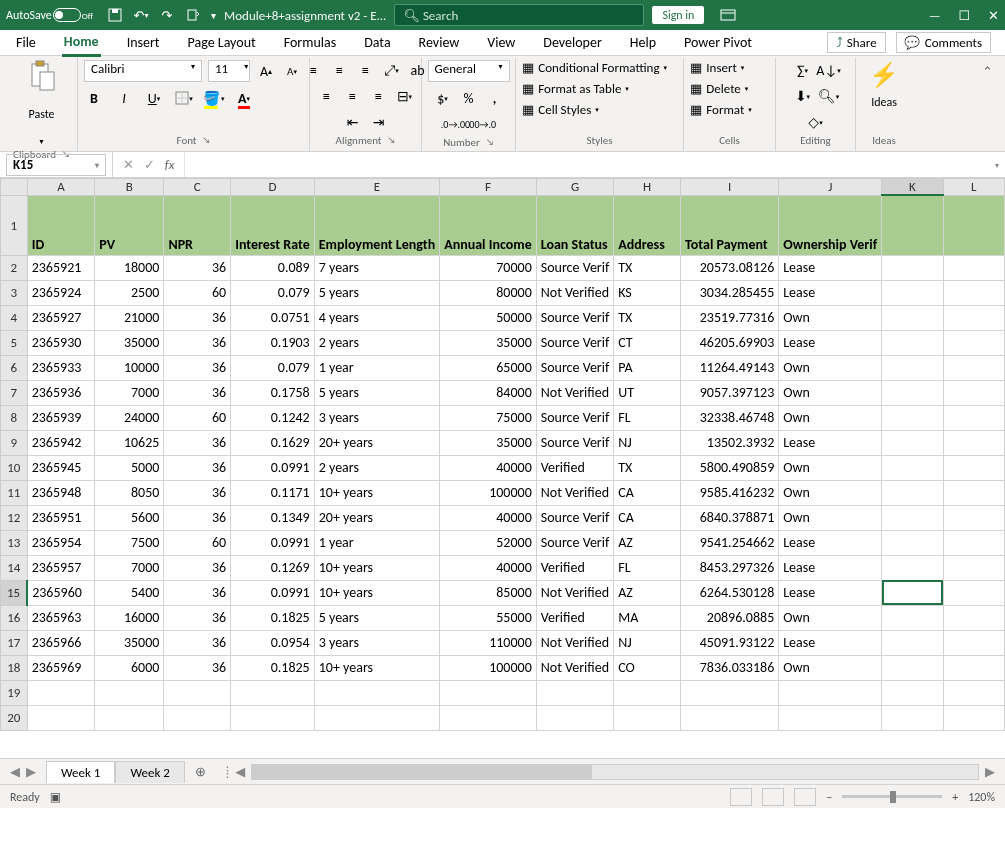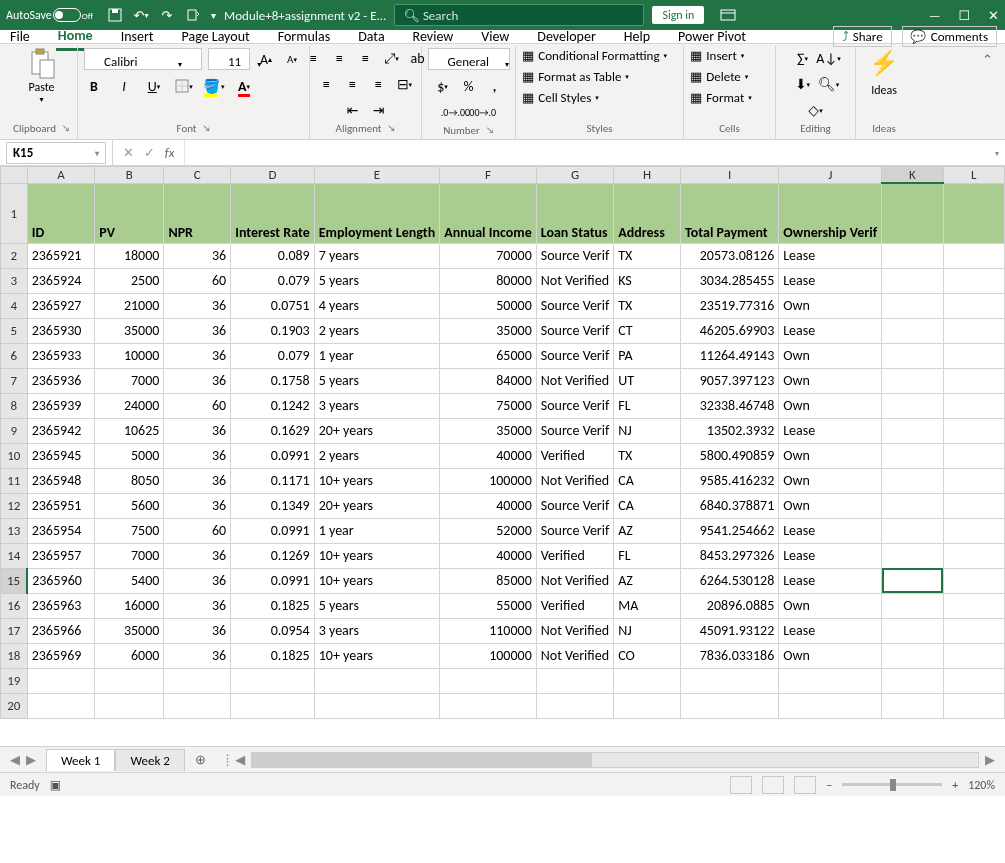--- a/index.html
+++ b/index.html
@@ -9,32 +9,32 @@
 .titlebar .autosave { display: flex; align-items: center; gap: 1px; font-size: 12px; }
 .toggle { width: 28px; height: 14px; border: 1px solid #fff; border-radius: 7px; display: inline-flex; align-items: center; padding: 0 1px; }
 .toggle .knob { width: 8px; height: 8px; background: #fff; border-radius: 50%; }
 .titlebar .qat { display: flex; gap: 10px; align-items: center; margin-left: 6px; }
 .titlebar .icon { width: 16px; height: 16px; display: inline-flex; align-items: center; justify-content: center; }
 .titlebar .doc-title { font-size: 13px; opacity: .95; }
 .searchbox { background: #0c5a36; border: 1px solid #4a9572; height: 22px; width: 250px; display: flex; align-items: center; padding: 0 8px; color: #cfe5d8; font-size: 13px; border-radius: 2px; }
 .signin { background: #fff; color: #217346; padding: 2px 10px; font-size: 12px; border-radius: 2px; }
 .win-btns { display: flex; gap: 18px; margin-left: auto; color: #fff; }
 
-.tabs { height: 14px; background: #fff; border-bottom: 1px solid #d4d4d4; display: flex; align-items: center; padding: 0 8px; gap: 24px; font-size: 14px; }
+.tabs { height: 26px; background: #fff; border-bottom: 1px solid #d4d4d4; display: flex; align-items: center; padding: 0 14px; gap: 24px; font-size: 14px; }
 .tabs .tab { padding: 4px 2px; cursor: pointer; }
 .tabs .tab.active { color: #217346; border-bottom: 3px solid #217346; font-weight: 600; }
 .tabs .right { margin-left: auto; display: flex; gap: 10px; }
 .tabs .sharebtn { border: 1px solid #c8c8c8; padding: 2px 8px; font-size: 13px; display: flex; align-items: center; gap: 4px; }
 .share-icon { color: #217346; }
 
 .ribbon { height: 96px; background: #f3f2f1; border-bottom: 1px solid #d4d4d4; display: flex; padding: 2px 6px 0; }
 .rgroup { border-right: 1px solid #d4d4d4; display: flex; flex-direction: column; padding: 2px 6px; }
 .rgroup .body { flex: 1; display: flex; align-items: center; gap: 6px; }
 .rgroup .label { text-align: center; font-size: 11px; color: #666; padding: 2px 0; display: flex; justify-content: center; gap: 6px; }
-.dropbox { border: 1px solid #c8c8c8; background: #fff; height: 22px; display: flex; align-items: flex-end; padding: 0 19px; font-size: 13px; gap: 16px; }
+.dropbox { border: 1px solid #c8c8c8; background: #fff; height: 22px; display: flex; align-items: flex-start; padding: 0 6px; font-size: 13px; gap: 16px; }
 .stack { display: flex; flex-direction: column; gap: 4px; }
 .rowflex { display: flex; gap: 6px; align-items: center; }
 .iconbtn { width: 20px; height: 20px; display: inline-flex; align-items: center; justify-content: center; font-size: 14px; }
 .btn-txt { font-size: 13px; display: flex; align-items: center; gap: 4px; white-space: nowrap; }
 .collapse-chev { margin-left: auto; padding: 6px; color: #666; }
 
 .formulabar { height: 26px; border-bottom: 1px solid #d4d4d4; display: flex; align-items: center; background: #fff; }
 .namebox { width: 100px; border: 1px solid #c8c8c8; height: 22px; margin: 0 6px; padding: 0 6px; font-size: 13px; display: flex; align-items: center; justify-content: space-between; font-weight: bold; }
 .fb-btns { display: flex; gap: 10px; padding: 0 10px; color: #999; border-left: 1px solid #d4d4d4; height: 100%; align-items: center; }
 .fx { font-style: italic; color: #666; }
@@ -133,21 +133,21 @@
       </span>
     <span class="sharebtn">
         <span>💬</span>
         <span>Comments</span>
       </span>
   </div>
 </div>
 
 <div class="ribbon">
   <div class="rgroup" style="width:72px">
-    <div class="body" style="flex-direction:column;gap:0">
+    <div class="body" style="flex-direction:column;gap:15px">
       <span>
           <svg width="28" height="32" viewBox="0 0 28 32">
             <rect x="4" y="4" width="16" height="22" fill="#fff" stroke="#888"></rect>
             <rect x="8" y="1" width="8" height="5" fill="#c8a030" stroke="#888"></rect>
             <rect x="12" y="12" width="14" height="18" fill="#fff" stroke="#888"></rect>
           </svg>
         </span>
       <span style="font-size:12px">Paste</span>
       <span style="font-size:8px">▾</span>
     </div>

